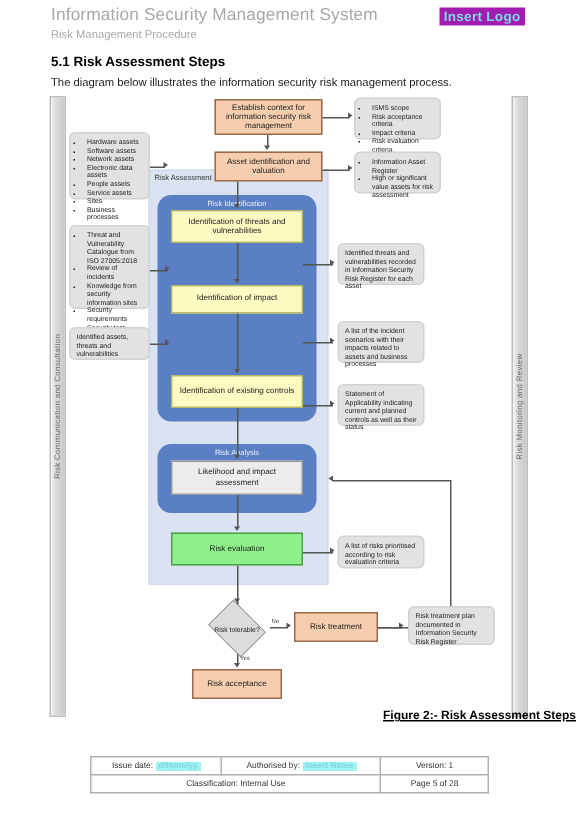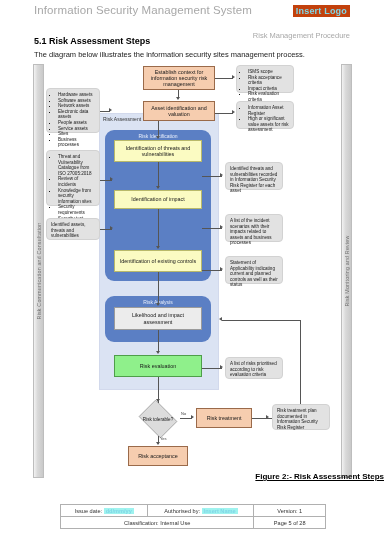--- a/index.html
+++ b/index.html
@@ -6,22 +6,22 @@
   body{
     width:384px;height:544px;background:#ffffff;
     font-family:"Liberation Sans",sans-serif;
     color:#1a1a1a;overflow:hidden;position:relative;
   }
   .page{position:relative;width:320px;height:544px;}
 
   
   .doc-header{position:absolute;left:34px;top:4px;width:316px;}
   .doc-title{font-size:11.5px;color:#a8a8a8;letter-spacing:.1px;line-height:13px;}
-  .doc-sub{font-size:7.5px;color:#a8a8a8;margin-top:14px;line-height:9px;text-align:right;}
-  .logo-box{position:absolute;right:0;top:1px;background:#c2410c;color:#7fd6e6;
+  .doc-sub{font-size:7.5px;color:#a8a8a8;margin-top:1px;line-height:9px;}
+  .logo-box{position:absolute;right:0;top:1px;background:#a21caf;color:#7fd6e6;
             font-size:9px;font-weight:bold;padding:1px 3px;letter-spacing:.2px;}
 
   .sec-title{position:absolute;left:34px;top:36px;font-size:9px;font-weight:bold;color:#000;text-align:right;}
   .sec-desc{position:absolute;left:34px;top:50px;font-size:7.5px;color:#222;}
 
   
   .vbar{position:absolute;background:linear-gradient(to right,#f2f2f2,#d9d9d9 40%,#c9c9c9);
         border:1px solid #bdbdbd;}
   .vbar span{
     position:absolute;left:50%;top:50%;
@@ -90,21 +90,21 @@
 
 <div class="page">
 
   <div class="doc-header">
     <div class="doc-title">Information Security Management System</div>
     <div class="doc-sub">Risk Management Procedure</div>
     <div class="logo-box">Insert Logo</div>
   </div>
 
   <div class="sec-title">5.1 Risk Assessment Steps</div>
-  <div class="sec-desc">The diagram below illustrates the information security sites management process.</div>
+  <div class="sec-desc">The diagram below illustrates the information security risk management process.</div>
 
   <div class="vbar" id="vbar-left">
     <span>Risk Communication and Consultation</span>
   </div>
   <div class="vbar" id="vbar-right">
     <span>Risk Monitoring and Review</span>
   </div>
 
   <div class="ra-container"></div>
   <div class="ra-label">Risk Assessment</div>

